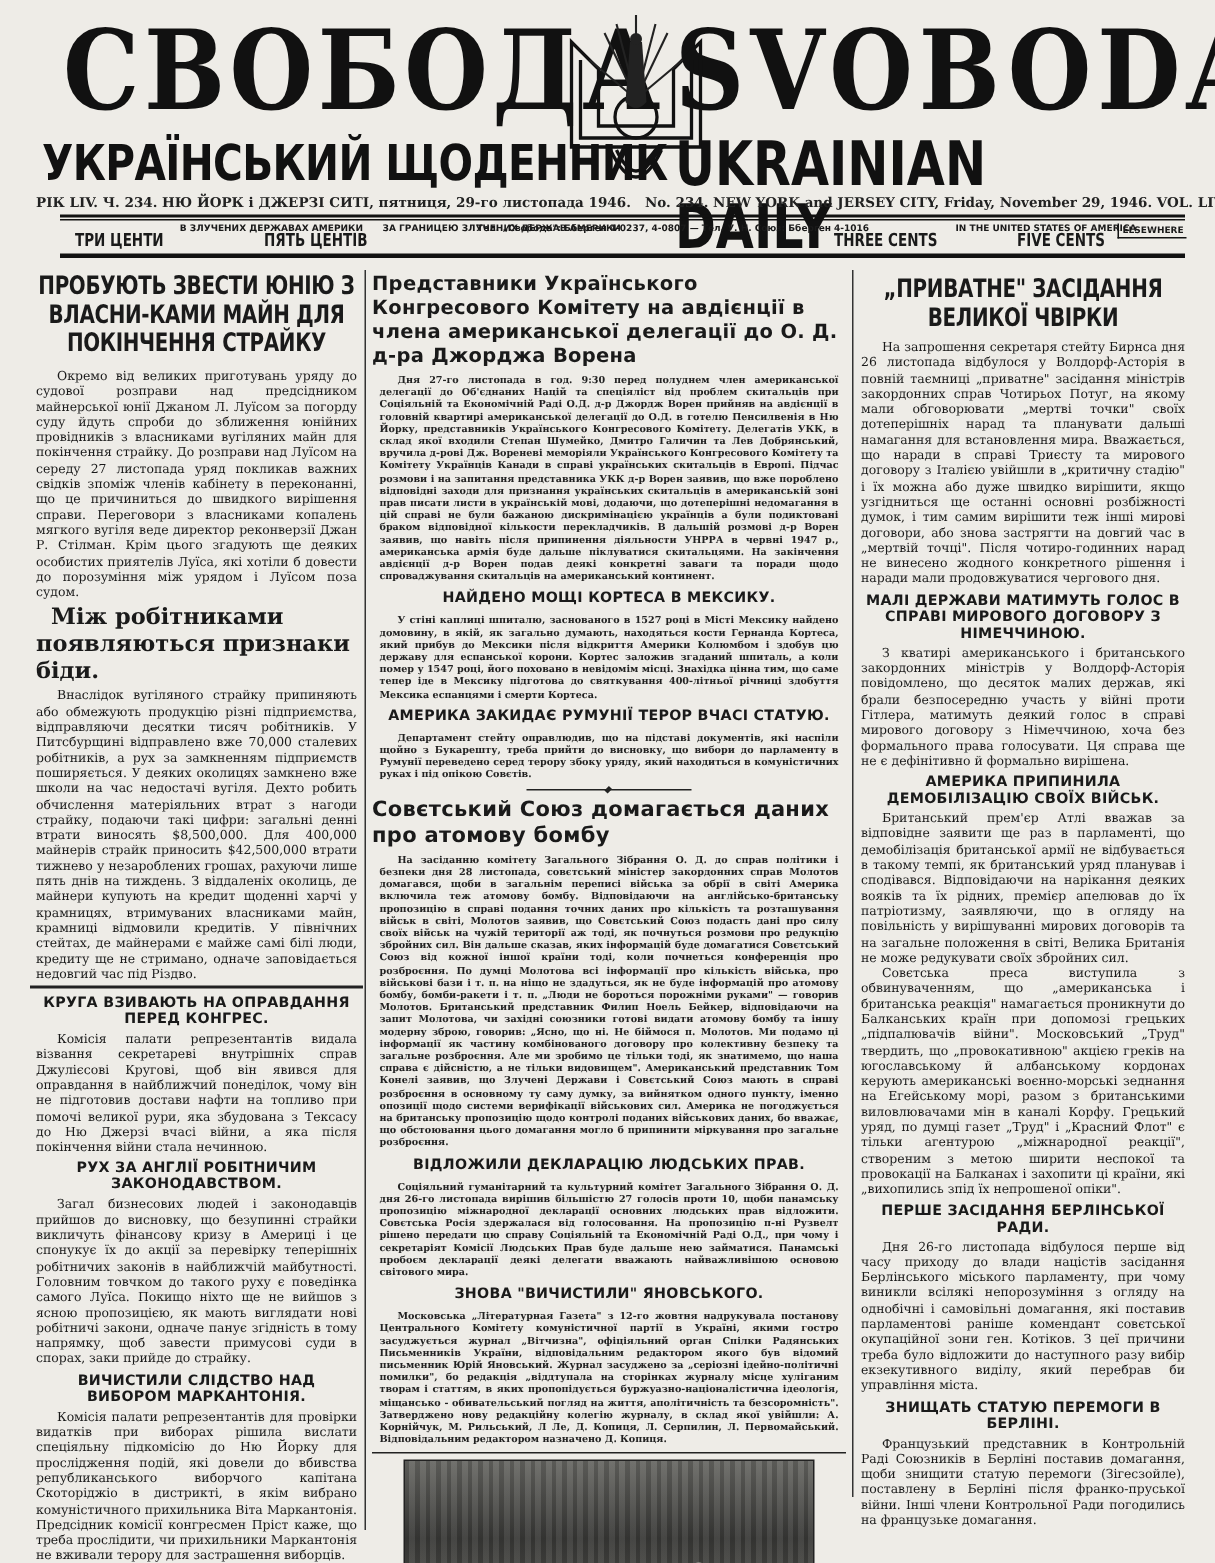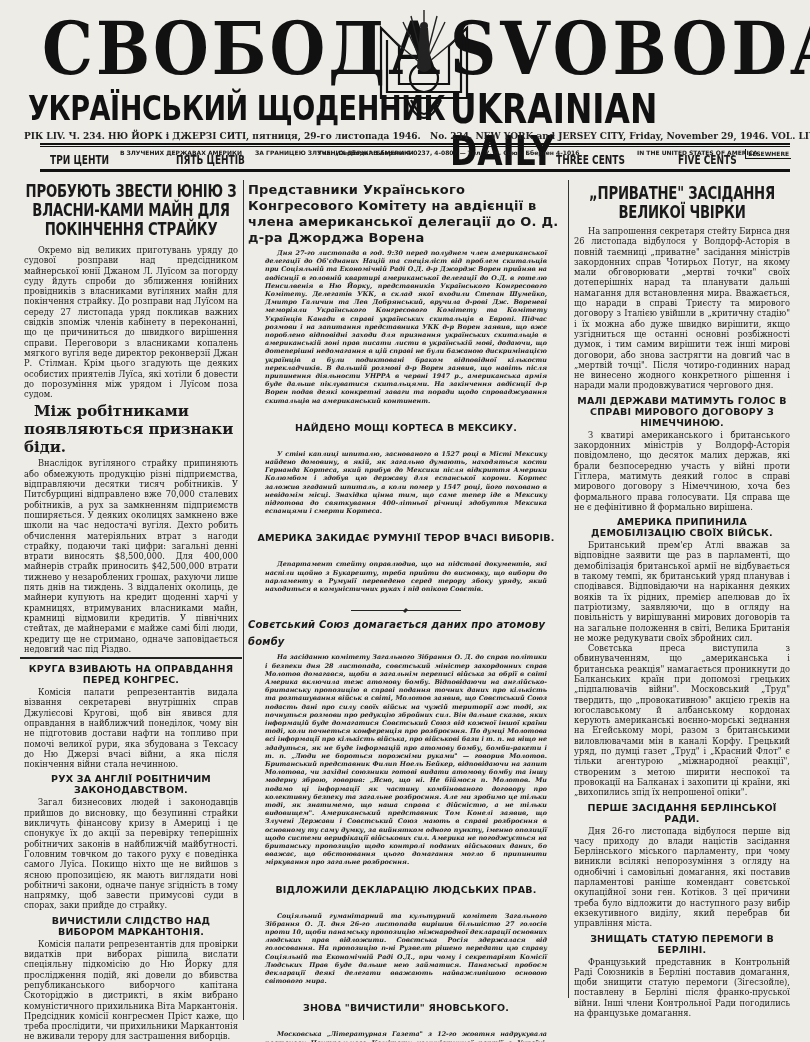--- a/index.html
+++ b/index.html
@@ -18,21 +18,21 @@
   .pricebar { position:absolute; top:147px; left:0; width:770px; height:22px; font-family:"DejaVu Sans", sans-serif; }
   .pb { position:absolute; top:2px; white-space:nowrap; }
   .pb-big { font-weight:bold; font-size:12px; transform:scaleX(0.75); transform-origin:left; display:inline-block; }
   .pb-small { font-size:6px; font-weight:bold; line-height:7px; display:inline-block; vertical-align:top; text-align:center; }
   .col { position:absolute; top:176px; }
   .colrule { position:absolute; top:180px; width:1px; background:#333; }
   .hl-main { font-family:"DejaVu Sans", sans-serif; font-weight:bold; font-size:17px; text-align:center; line-height:19px; transform:scaleX(0.78); transform-origin:center; margin:0 -30px; letter-spacing:-0.3px; }
   .hl-center { font-family:"DejaVu Sans", sans-serif; font-weight:bold; font-size:13px; line-height:16px; letter-spacing:0.2px; }
   .hl-sub { font-family:"DejaVu Sans", sans-serif; font-weight:bold; font-size:9.5px; text-align:center; line-height:11px; margin:4px 0 2px; letter-spacing:0.2px; }
   .body { font-family:"DejaVu Serif", serif; font-size:8.3px; line-height:10.3px; text-align:justify; text-indent:14px; margin:0; }
-  .body-sm { font-family:"DejaVu Serif", serif; font-size:6.4px; line-height:8.2px; text-align:justify; text-indent:12px; margin:17px; font-weight:bold; color:#222;font-style:italic; }
+  .body-sm { font-family:"DejaVu Serif", serif; font-size:6.4px; line-height:8.2px; text-align:justify; text-indent:12px; margin:5px; font-weight:bold; color:#222; }
   .hl-inline { font-family:"DejaVu Serif", serif; font-weight:bold; font-size:15px; text-indent:10px; margin:3px 0 2px; }
   .divider { width:110px; height:1px; background:#222; margin:5px auto; position:relative; }
   .divider::after { content:""; position:absolute; left:52px; top:-3px; width:5px; height:7px; background:#222; transform:rotate(45deg) scale(0.6); }
   .photo { width:272px; height:172px; margin:4px auto 2px; background:linear-gradient(180deg,#6a6a66 0%,#3c3c3a 30%,#55554f 55%,#2f2f2d 80%,#494944 100%); position:relative; overflow:hidden; border:1px solid #222; }
   .photo .crowd { position:absolute; inset:0; background:
     radial-gradient(circle at 15% 55%, #cfcfc8 0 5px, transparent 6px),
     radial-gradient(circle at 28% 62%, #bfbfb8 0 5px, transparent 6px),
     radial-gradient(circle at 40% 58%, #d8d8d2 0 5px, transparent 6px),
     radial-gradient(circle at 52% 50%, #c8c8c1 0 5px, transparent 6px),
     radial-gradient(circle at 63% 46%, #b8b8b0 0 4px, transparent 5px),
@@ -125,24 +125,24 @@
     <p class="body">Комісія палати репрезентантів для провірки видатків при виборах рішила вислати спеціяльну підкомісію до Ню Йорку для прослідження подій, які довели до вбивства републиканського виборчого капітана Скоторіджіо в дистрикті, в якім вибрано комуністичного прихильника Віта Маркантонія. Предсідник комісії конгресмен Пріст каже, що треба прослідити, чи прихильники Маркантонія не вживали терору для застрашення виборців.</p>
     <p class="body">Комісія для неамериканських затій палати репрезентантів приготовляє основне прослідження комуністичних інтриг в робітничих юніях по цілому краю і в фільмовім промислі у Галивуді, а окрему увагу звернено на спроби комуністів видістати тайну виробу атомової бомби від різних працівників.</p>
 
   </div>
 
   <div class="col" style="left:248px;width:316px;">
     <div class="hl-center" style="margin-top:6px;">Представники Українського Конгресового Комітету на авдієнції в члена американської делегації до О. Д. д-ра Джорджа Ворена</div>
     <p class="body-sm" style="margin-top:3px;">Дня 27-го листопада в год. 9:30 перед полуднем член американської делегації до Об'єднаних Націй та спеціяліст від проблем скитальців при Соціяльній та Економічній Раді О.Д. д-р Джордж Ворен прийняв на авдієнції в головній квартирі американської делегації до О.Д. в готелю Пенсилвенія в Ню Йорку, представників Українського Конгресового Комітету. Делегатів УКК, в склад якої входили Степан Шумейко, Дмитро Галичин та Лев Добрянський, вручила д-рові Дж. Вореневі меморіяли Українського Конгресового Комітету та Комітету Українців Канади в справі українських скитальців в Европі. Підчас розмови і на запитання представника УКК д-р Ворен заявив, що вже пороблено відповідні заходи для признання українських скитальців в американській зоні прав писати листи в українській мові, додаючи, що дотеперішні недомагання в цій справі не були бажаною дискримінацією українців а були подиктовані браком відповідної кількости перекладчиків. В дальшій розмові д-р Ворен заявив, що навіть після припинення діяльности УНРРА в червні 1947 р., американська армія буде дальше піклуватися скитальцями. На закінчення авдієнції д-р Ворен подав деякі конкретні заваги та поради щодо спроваджування скитальців на американський континент.</p>
     <div class="hl-sub">НАЙДЕНО МОЩІ КОРТЕСА В МЕКСИКУ.</div>
     <p class="body-sm">У стіні каплиці шпиталю, заснованого в 1527 році в Місті Мексику найдено домовину, в якій, як загально думають, находяться кости Гернанда Кортеса, який прибув до Мексики після відкриття Америки Колюмбом і здобув цю державу для еспанської корони. Кортес заложив згаданий шпиталь, а коли помер у 1547 році, його поховано в невідомім місці. Знахідка цінна тим, що саме тепер іде в Мексику підготова до святкування 400-літньої річниці здобуття Мексика еспанцями і смерти Кортеса.</p>
-    <div class="hl-sub">АМЕРИКА ЗАКИДАЄ РУМУНІЇ ТЕРОР ВЧАСІ ВИБОРІВ.</div>
+    <div class="hl-sub">АМЕРИКА ЗАКИДАЄ РУМУНІЇ ТЕРОР ВЧАСІ СТАТУЮ.</div>
     <p class="body-sm">Департамент стейту оправлюдив, що на підставі документів, які наспіли щойно з Букарешту, треба прийти до висновку, що вибори до парламенту в Румунії переведено серед терору збоку уряду, який находиться в комуністичних руках і під опікою Совєтів.</p>
     <div class="divider"></div>
-    <div class="hl-center" style="font-size:10px;line-height:17px;font-style:italic;">Совєтський Союз домагається даних про атомову бомбу</div>
+    <div class="hl-center" style="font-size:14px;line-height:17px;">Совєтський Союз домагається даних про атомову бомбу</div>
     <p class="body-sm" style="margin-top:3px;">На засіданню комітету Загального Зібрання О. Д. до справ політики і безпеки дня 28 листопада, совєтський міністер закордонних справ Молотов домагався, щоби в загальнім переписі війська за обрії в світі Америка включила теж атомову бомбу. Відповідаючи на англійсько-британську пропозицію в справі подання точних даних про кількість та розташування військ в світі, Молотов заявив, що Совєтський Союз подасть дані про силу своїх військ на чужій території аж тоді, як почнуться розмови про редукцію збройних сил. Він дальше сказав, яких інформацій буде домагатися Совєтський Союз від кожної іншої країни тоді, коли почнеться конференція про розброєння. По думці Молотова всі інформації про кількість війська, про військові бази і т. п. на ніщо не здадуться, як не буде інформацій про атомову бомбу, бомби-ракети і т. п. „Люди не бороться порожніми руками" — говорив Молотов. Британський представник Филип Ноель Бейкер, відповідаючи на запит Молотова, чи західні союзники готові видати атомову бомбу та іншу модерну зброю, говорив: „Ясно, що ні. Не біймося п. Молотов. Ми подамо ці інформації як частину комбінованого договору про колективну безпеку та загальне розброєння. Але ми зробимо це тільки тоді, як знатимемо, що наша справа є дійсністю, а не тільки видовищем". Американський представник Том Конелі заявив, що Злучені Держави і Совєтський Союз мають в справі розброєння в основному ту саму думку, за вийнятком одного пункту, іменно опозиції щодо системи верифікації військових сил. Америка не погоджується на британську пропозицію щодо контролі поданих військових даних, бо вважає, що обстоювання цього домагання могло б припинити міркування про загальне розброєння.</p>
     <div class="hl-sub">ВІДЛОЖИЛИ ДЕКЛАРАЦІЮ ЛЮДСЬКИХ ПРАВ.</div>
     <p class="body-sm">Соціяльний гуманітарний та культурний комітет Загального Зібрання О. Д. дня 26-го листопада вирішив більшістю 27 голосів проти 10, щоби панамську пропозицію міжнародної декларації основних людських прав відложити. Совєтська Росія здержалася від голосовання. На пропозицію п-ні Рузвелт рішено передати цю справу Соціяльній та Економічній Раді О.Д., при чому і секретаріят Комісії Людських Прав буде дальше нею займатися. Панамські пробоєм декларації деякі делегати вважають найважливішою основою світового мира.</p>
     <div class="hl-sub">ЗНОВА "ВИЧИСТИЛИ" ЯНОВСЬКОГО.</div>
     <p class="body-sm">Московська „Літературная Газета" з 12-го жовтня надрукувала постанову Центрального Комітету комуністичної партії в Україні, якими гостро засуджується журнал „Вітчизна", офіціяльний орган Спілки Радянських Письменників України, відповідальним редактором якого був відомий письменник Юрій Яновський. Журнал засуджено за „серіозні ідейно-політичні помилки", бо редакція „віддтупала на сторінках журналу місце хуліганим творам і статтям, в яких пропопідується буржуазно-націоналістична ідеологія, міщанськo - обивательський погляд на життя, аполітичність та безсоромність". Затверджено нову редакційну колегію журналу, в склад якої увійшли: А. Корнійчук, М. Рильський, Л Ле, Д. Копиця, Л. Серпилин, Л. Первомайський. Відповідальним редактором назначено Д. Копиця.</p>
     <div style="height:1px;background:#222;margin:3px 0;"></div>
     <div class="photo">
       <div class="crowd"></div>
     </div>
 

